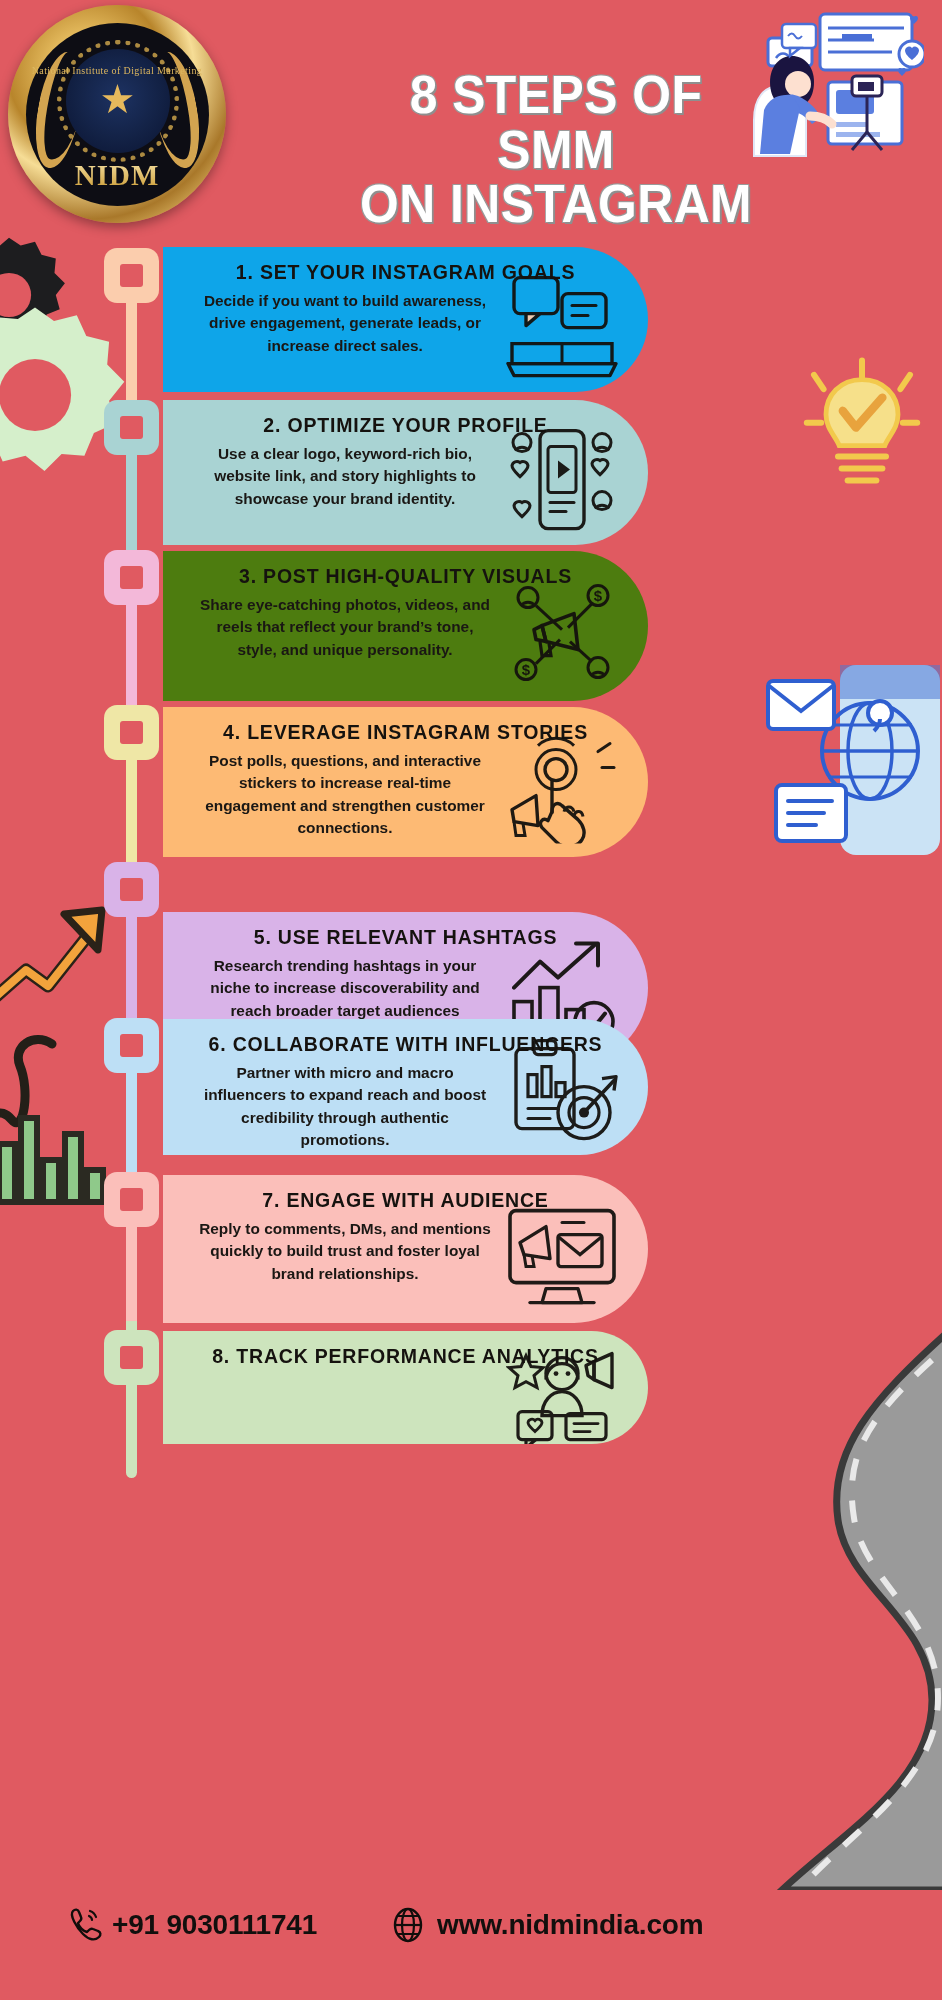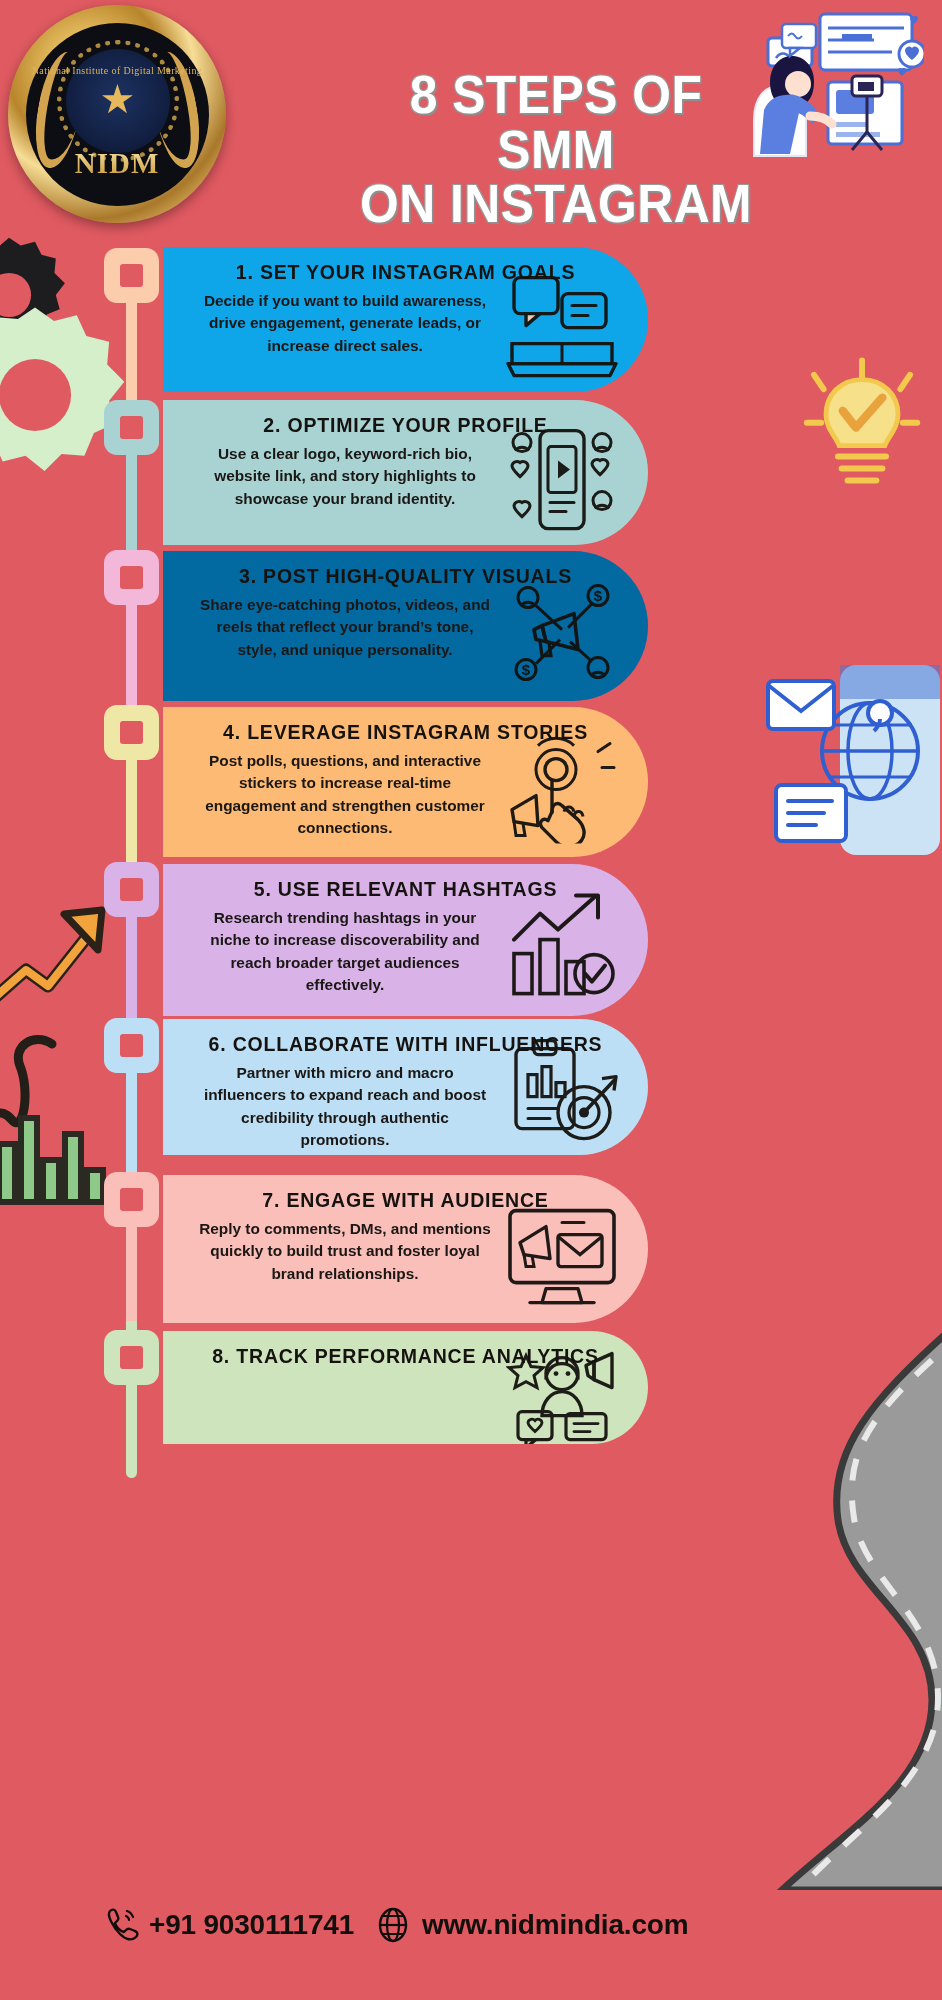--- a/index.html
+++ b/index.html
@@ -61,21 +61,21 @@
     opacity:.85;
   }
   .logo-flame { font-size:40px; color:#e6b95c; line-height:1; margin-top:-4px; }
   .logo-wreath-l, .logo-wreath-r {
     position:absolute; top:28px; width:42px; height:118px;
     border-radius:60%;
   }
   .logo-wreath-l { left:12px; border-left:9px solid #d3a450; border-bottom:9px solid #d3a450; transform:rotate(10deg); }
   .logo-wreath-r { right:12px; border-right:9px solid #d3a450; border-bottom:9px solid #d3a450; transform:rotate(-10deg); }
   .logo-name {
-    position:absolute; bottom:26px; left:0; right:0; text-align:center;
+    position:absolute; bottom:14px; left:0; right:0; text-align:center;
     font-family:"Liberation Serif", serif;
     font-weight:700; font-size:29px; letter-spacing:1px;
     background:linear-gradient(180deg,#f6e3a8,#c9982f);
     -webkit-background-clip:text; background-clip:text; color:transparent;
   }
   .logo-micro {
     position:absolute; top:42px; left:0; right:0; text-align:center;
     font-family:"Liberation Serif", serif;
     font-size:10px; color:#d9b濃;
     color:#dcb65f; letter-spacing:.4px;
@@ -137,22 +137,22 @@
     width:300px; margin:0 auto 0 12px;
   }
   .card .card-icon {
     position:absolute; right:30px; top:50%; transform:translateY(-44%);
     width:112px; height:110px; opacity:.95;
   }
 
   
   .footer {
     position:absolute; left:0; bottom:0; width:942px; height:150px;
-    display:flex; align-items:center; gap:20px;
-    padding-left:101px;
+    display:flex; align-items:center; gap:72px;
+    padding-left:64px;
   }
   .fitem { display:flex; align-items:center; gap:10px; }
   .fitem span {
     font-size:28px; font-weight:700; color:#120f0d; letter-spacing:-.2px;
     white-space:nowrap;
   }
 </style>
 </head>
 <body>
 
@@ -348,21 +348,21 @@
       <circle cx="96" cy="18" r="9" fill="none" stroke="#14110e" stroke-width="3"></circle>
       <path d="M89 26a9 9 0 0114 0" fill="none" stroke="#14110e" stroke-width="3"></path>
       <circle cx="96" cy="76" r="9" fill="none" stroke="#14110e" stroke-width="3"></circle>
       <path d="M89 84a9 9 0 0114 0" fill="none" stroke="#14110e" stroke-width="3"></path>
       <path d="M14 52c-4-4-8-7-8-11a5 5 0 018-3 5 5 0 018 3c0 4-4 7-8 11z" fill="none" stroke="#14110e" stroke-width="3"></path>
       <path d="M94 50c-4-4-8-7-8-11a5 5 0 018-3 5 5 0 018 3c0 4-4 7-8 11z" fill="none" stroke="#14110e" stroke-width="3"></path>
       <path d="M16 92c-4-4-8-7-8-11a5 5 0 018-3 5 5 0 018 3c0 4-4 7-8 11z" fill="none" stroke="#14110e" stroke-width="3"></path>
     </svg>
   </div>
 
-  <div class="card" style="top:551px;height:150px;background:#0369a1">
+  <div class="card" style="top:551px;height:150px;background:#4d7c0f">
     <h3>
       <span class="num">3.</span>
       <span>POST HIGH-QUALITY VISUALS</span>
     </h3>
     <p>Share eye-catching photos, videos, and reels that reflect your brand’s tone, style, and unique personality.</p>
     <svg class="card-icon" viewBox="0 0 112 110">
       <g stroke="#14110e" stroke-width="3" fill="none">
         <line x1="30" y1="28" x2="56" y2="52"></line>
           <line x1="86" y1="26" x2="62" y2="50"></line>
         <line x1="30" y1="86" x2="54" y2="62"></line>
@@ -397,21 +397,21 @@
       <path d="M58 78c2-6 8-6 10 0M68 82c2-6 8-5 9 1" fill="none" stroke="#14110e" stroke-width="3"></path>
       <path d="M6 76 L30 62 L32 92 L8 88 Z" fill="none" stroke="#14110e" stroke-width="3.4" stroke-linejoin="round"></path>
       <path d="M8 88l2 14h9l-2-12" fill="none" stroke="#14110e" stroke-width="3"></path>
       <g stroke="#14110e" stroke-width="3" stroke-linecap="round">
           <line x1="92" y1="18" x2="104" y2="10"></line>
           <line x1="96" y1="34" x2="108" y2="34"></line>
         </g>
     </svg>
   </div>
 
-  <div class="card" style="top:864px;height:152px;background:#D9B3E8">
+  <div class="card" style="top:912px;height:152px;background:#D9B3E8">
     <h3>
       <span class="num">5.</span>
       <span>USE RELEVANT HASHTAGS</span>
     </h3>
     <p>Research trending hashtags in your niche to increase discoverability and reach broader target audiences effectively.</p>
     <svg class="card-icon" viewBox="0 0 112 110">
       <path d="M8 48 L34 22 L52 38 L88 6" fill="none" stroke="#14110e" stroke-width="4" stroke-linecap="round" stroke-linejoin="round"></path>
       <path d="M70 4 L92 4 L92 26" fill="none" stroke="#14110e" stroke-width="4" stroke-linecap="round" stroke-linejoin="round"></path>
       <g stroke="#14110e" stroke-width="3.6" fill="none">
         <rect x="8" y="62" width="18" height="40"></rect>

